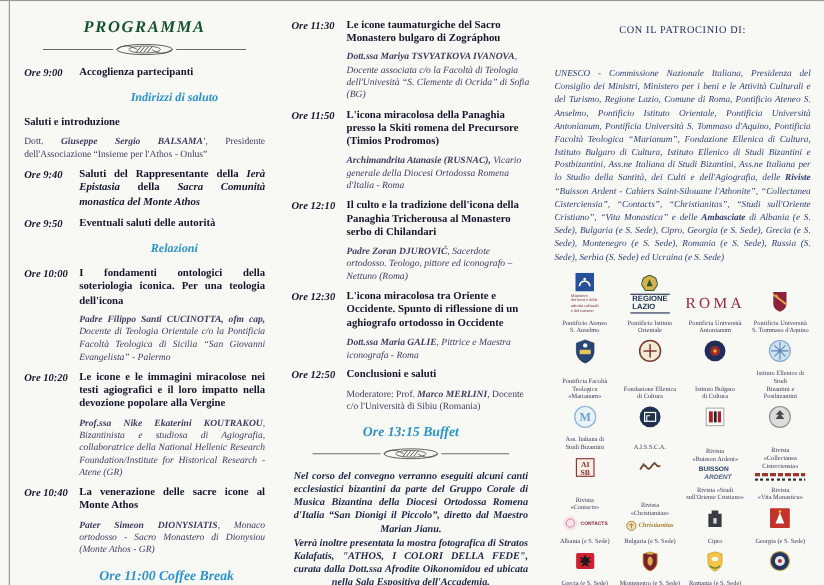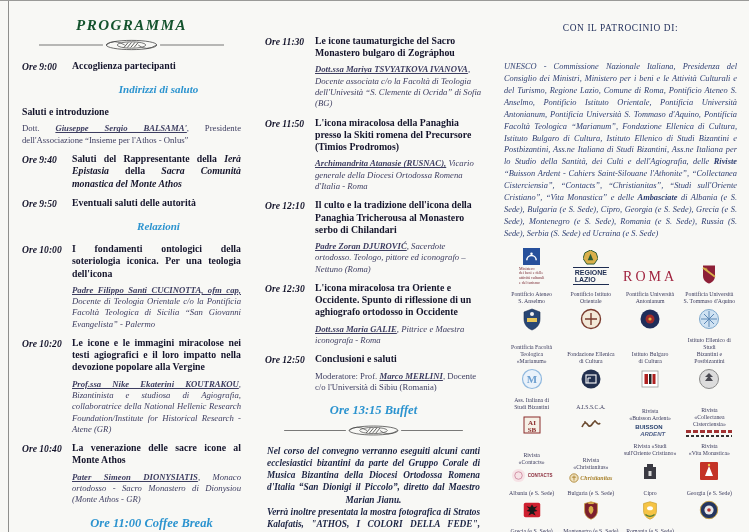--- a/index.html
+++ b/index.html
@@ -5,36 +5,36 @@
   html,body{margin:0;padding:0;background:#e8e8e6;}
   .page{
     position:relative; width:749px; height:532px; box-sizing:border-box;
     background:#f8f8f5; overflow:hidden; display:flex;
     font-family:"Liberation Serif","DejaVu Serif",serif; color:#191931;
     border-top:1px solid #9a9a98;
   }
   .edge-line{position:absolute;left:8px;top:0;width:1px;height:100%;background:#8f8f8d;}
   .panel{box-sizing:border-box;}
   .panel-left{width:251px;padding:12px 10px 0 22px;}
-  .panel-mid{width:239px;padding:4px 8px 0 14px;margin-top:30px;}
+  .panel-mid{width:239px;padding:16px 8px 0 14px;}
   .panel-right{width:259px;padding:22px 12px 0 14px;}
 
   .prog-title{text-align:center;font-size:15px;font-weight:bold;font-style:italic;
     letter-spacing:1.5px;color:#14532d;margin:4px 0 4px 0;}
   .divider{display:block;margin:2px auto 8px auto;}
 
   .entry{display:flex;margin-bottom:7px;}
   .time{width:50px;flex-shrink:0;font-size:9.6px;font-weight:bold;font-style:italic;color:#15152c;padding-top:1px;}
   .ebody{flex:1;}
   .etitle{font-size:9.8px;font-weight:bold;color:#15152c;line-height:1.25;}
   .just .etitle{text-align:justify;}
   .etitle .it{font-style:italic;}
   .speaker{margin-top:5px;font-size:8.7px;color:#3d3d60;line-height:1.3;font-style:italic;}
   .just .speaker{text-align:justify;}
-  .sp-name{font-weight:bold;font-style:italic;text-decoration:underline;}
+  .sp-name{font-weight:bold;font-style:italic;}
   .speaker.roman .sp-pre,.speaker.roman .sp-rest{font-style:normal;}
   .sec-row{margin:2px 0 9px 54px;text-align:center;}
   .sec-head{font-size:11px;font-weight:bold;font-style:italic;color:#2b93cf;}
   .big-head{font-size:12.5px;font-weight:bold;font-style:italic;color:#2b93cf;text-align:center;margin:10px 0 6px 40px;}
   .big-head.mid{margin-left:0;}
 
   .note{font-size:9.3px;font-weight:bold;font-style:italic;color:#1c2444;
     line-height:1.3;text-align:justify;text-align-last:center;margin:8px 2px 0 2px;}
   .note + .note{margin-top:0;}
 

